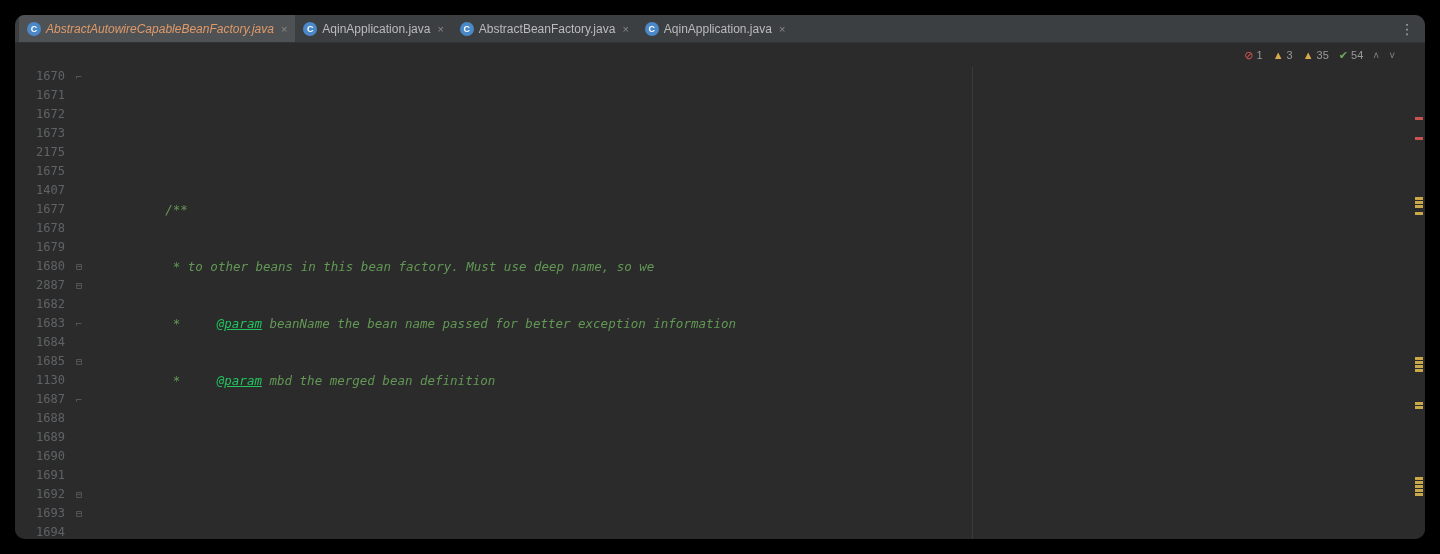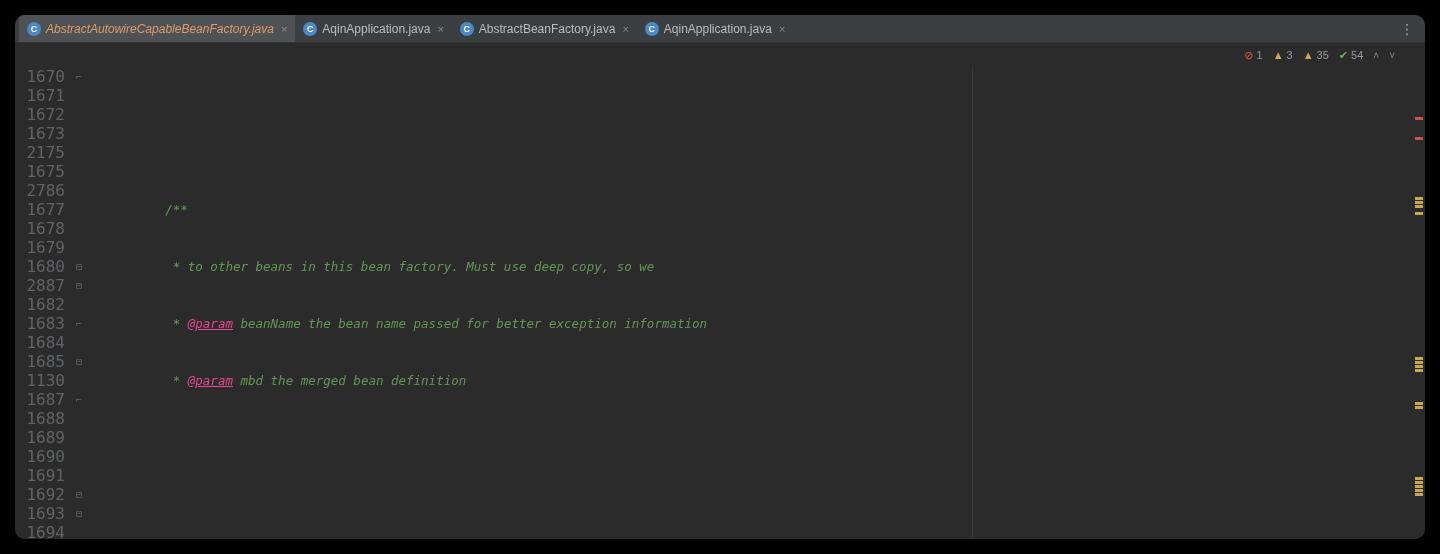--- a/index.html
+++ b/index.html
@@ -99,21 +99,21 @@
     flex: 1;
     overflow: hidden;
     position: relative;
   }
   .gutter {
     width: 60px;
     background: #2b2b2b;
     text-align: right;
     padding-right: 10px;
     color: #606366;
-    font-size: 16px;
+    font-size: 12px;
     line-height: 19px;
     padding-top: 0;
     user-select: none;
   }
   .fold-col {
     width: 12px;
     background: #2b2b2b;
     position: relative;
   }
   .fold-mark {
@@ -147,21 +147,21 @@
   }
   .stripe-mark {
     position: absolute;
     right: 2px;
     width: 8px;
     height: 3px;
   }
   .stripe-y { background: #c9a84a; }
   .stripe-r { background: #c75450; }
   .c-doc { color: #629755; font-style: italic; }
-  .c-doctag { color: #ec4899; font-style: italic; text-decoration: underline; }
+  .c-doctag { color: #22c55e; font-style: italic; text-decoration: underline; margin-left: 29px; }
 </style>
 </head>
 <body>
 
 <div class="editor-window">
 
   <div class="tab-bar">
     <div class="tab active">
       <span class="file-icon class">C</span>
       <span class="tab-name">AbstractAutowireCapableBeanFactory.java</span>
@@ -208,21 +208,21 @@
 
   <div class="editor-body">
 
     <div class="gutter" id="gutter">
         <div>1670</div>
         <div>1671</div>
         <div>1672</div>
         <div>1673</div>
         <div>2175</div>
         <div>1675</div>
-        <div>2786</div>
+        <div>1407</div>
         <div>1677</div>
         <div>1678</div>
         <div>1679</div>
         <div>1680</div>
         <div>2887</div>
         <div>1682</div>
         <div>1683</div>
         <div>1684</div>
         <div>1685</div>
         <div>1130</div>
@@ -244,21 +244,21 @@
         <div class="fold-mark" style="top: 323px;">⌐</div>
         <div class="fold-mark" style="top: 418px;">⊟</div>
         <div class="fold-mark" style="top: 437px;">⊟</div>
       </div>
 
     <div class="code-area">
       <div class="right-margin"></div>
 
       <div class="code-line"></div>
       <div class="code-line"><span class="c-doc">        </span><span class="c-doc">/**</span></div>
-      <div class="code-line"><span class="c-doc">         * to other beans in this bean factory. Must use deep copy, so we</span></div>
+      <div class="code-line"><span class="c-doc">         * to other beans in this bean factory. Must use deep name, so we</span></div>
       <div class="code-line"><span class="c-doc">         * </span><span class="c-doctag">@param</span><span class="c-doc"> beanName the bean name passed for better exception information</span></div>
       <div class="code-line"><span class="c-doc">         * </span><span class="c-doctag">@param</span><span class="c-doc"> mbd the merged bean definition</span></div>
       
       
       
       
       
       
       
       

